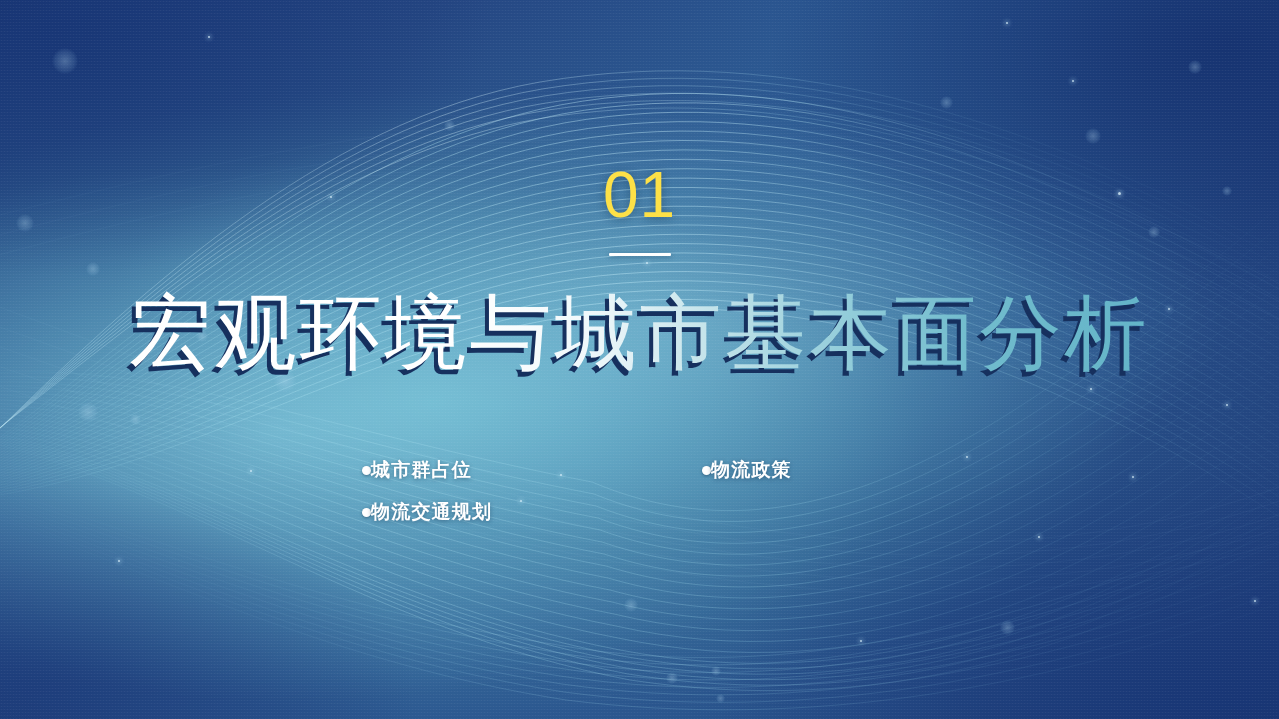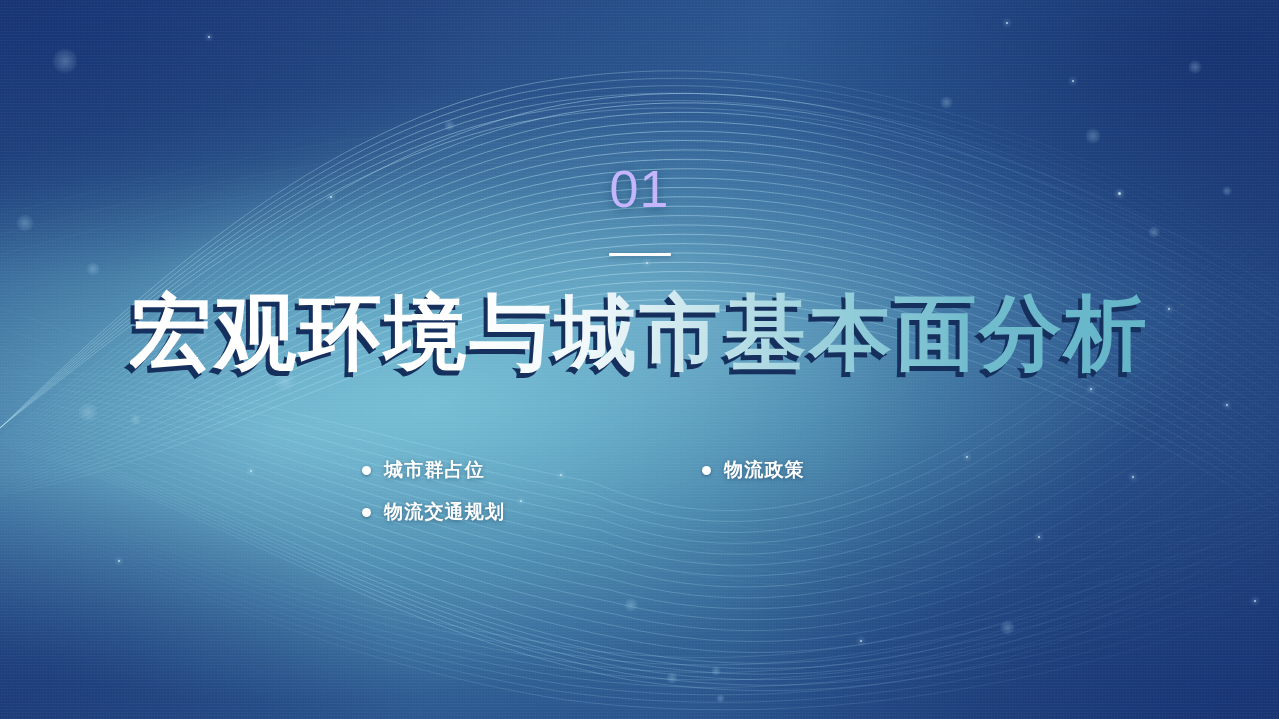--- a/index.html
+++ b/index.html
@@ -71,25 +71,25 @@
     position:absolute; inset:0;
     background:radial-gradient(135% 120% at 50% 50%, rgba(0,0,0,0) 52%, rgba(8,24,58,0.34) 100%);
   }
 
   
   .content{position:absolute; inset:0;}
 
   .section-number{
     position:absolute; left:0; right:0; top:163px;
     text-align:center;
-    font-size:52px;
+    font-size:64px;
     line-height:1;
     font-weight:300;
     letter-spacing:1px;
-    color:#c4b5fd;
+    color:#fde047;
     text-shadow:0 2px 10px rgba(10,40,70,0.40);
   }
 
   .divider{
     position:absolute; left:609px; top:253px;
     width:62px; height:3px;
     background:#ffffff;
     border-radius:1px;
     box-shadow:0 1px 5px rgba(10,40,70,0.35);
   }
@@ -98,21 +98,21 @@
   .heading-wrap{
     position:absolute; left:0; right:0; top:283px;
     height:100px;
     text-align:center;
   }
   .heading{
     position:relative;
     display:inline-block;
     font-size:82px;
     line-height:100px;
-    font-weight:700;
+    font-weight:400;
     letter-spacing:3px;
     white-space:nowrap;
     font-family:"DejaVu Sans","Liberation Sans",sans-serif;
   }
   .heading .shadow{
     position:absolute; left:-4px; top:5px;
     color:#16305e;
     z-index:1;
     white-space:nowrap;
   }
@@ -135,21 +135,20 @@
     left:362px; top:449px;
     width:600px;
     display:grid;
     grid-template-columns:340px 260px;
     grid-auto-rows:42px;
     align-items:center;
   }
   .bullet{
     display:flex;
     align-items:center;
-    gap:13px;
   }
   .bullet .dot{
     flex:0 0 auto;
     width:9px; height:9px;
     border-radius:50%;
     background:#ffffff;
     box-shadow:0 1px 3px rgba(8,36,66,0.45);
   }
   .bullet .txt{
     font-size:19px;

